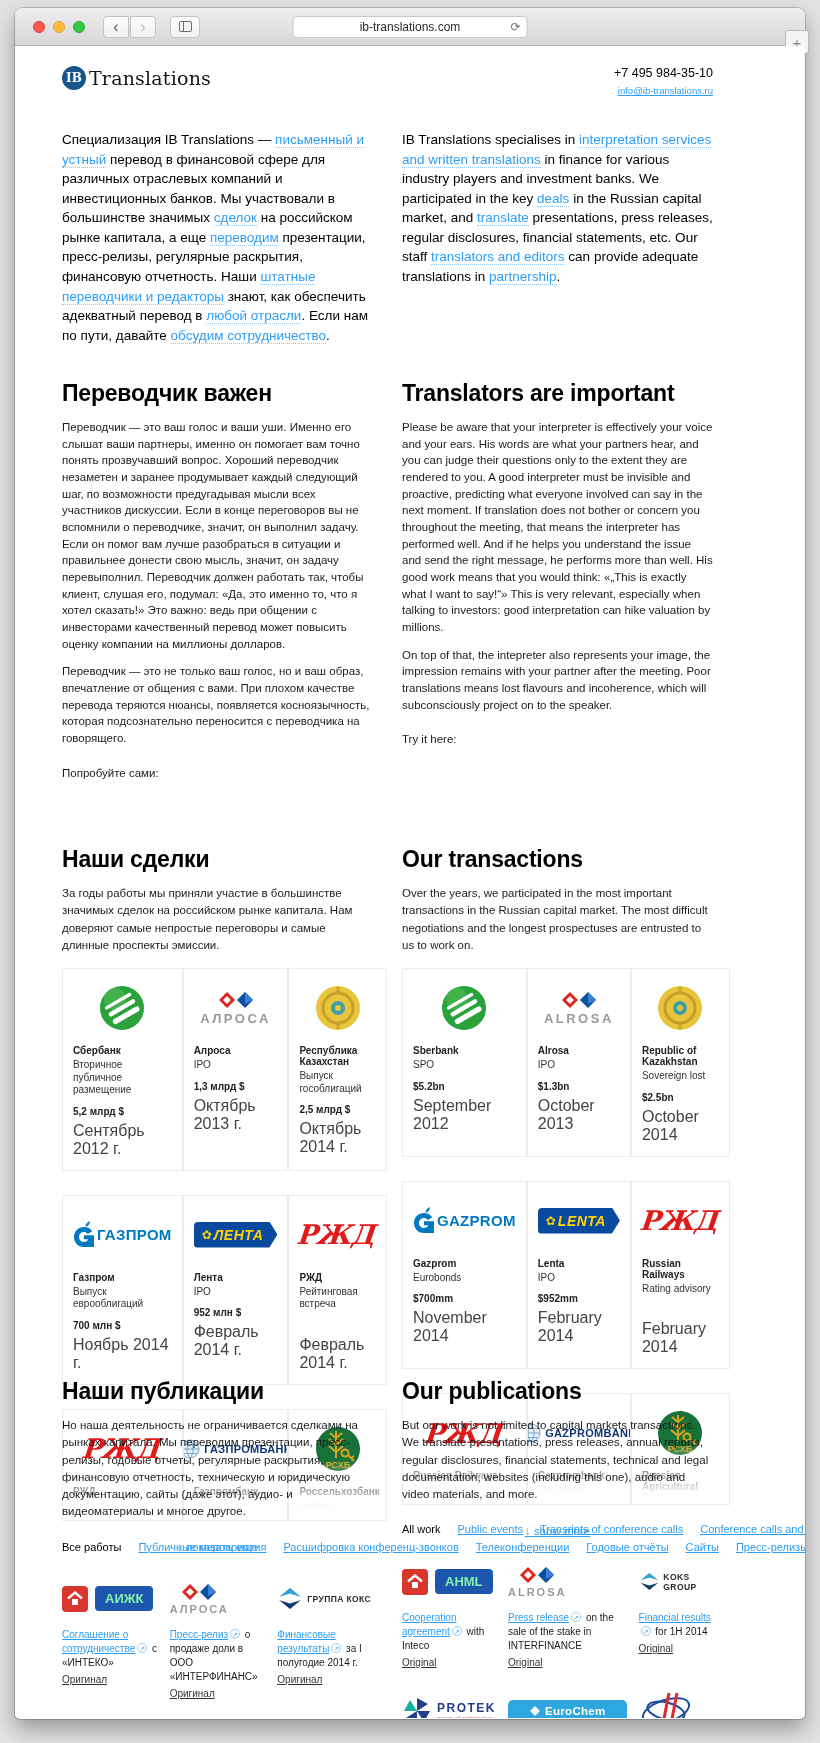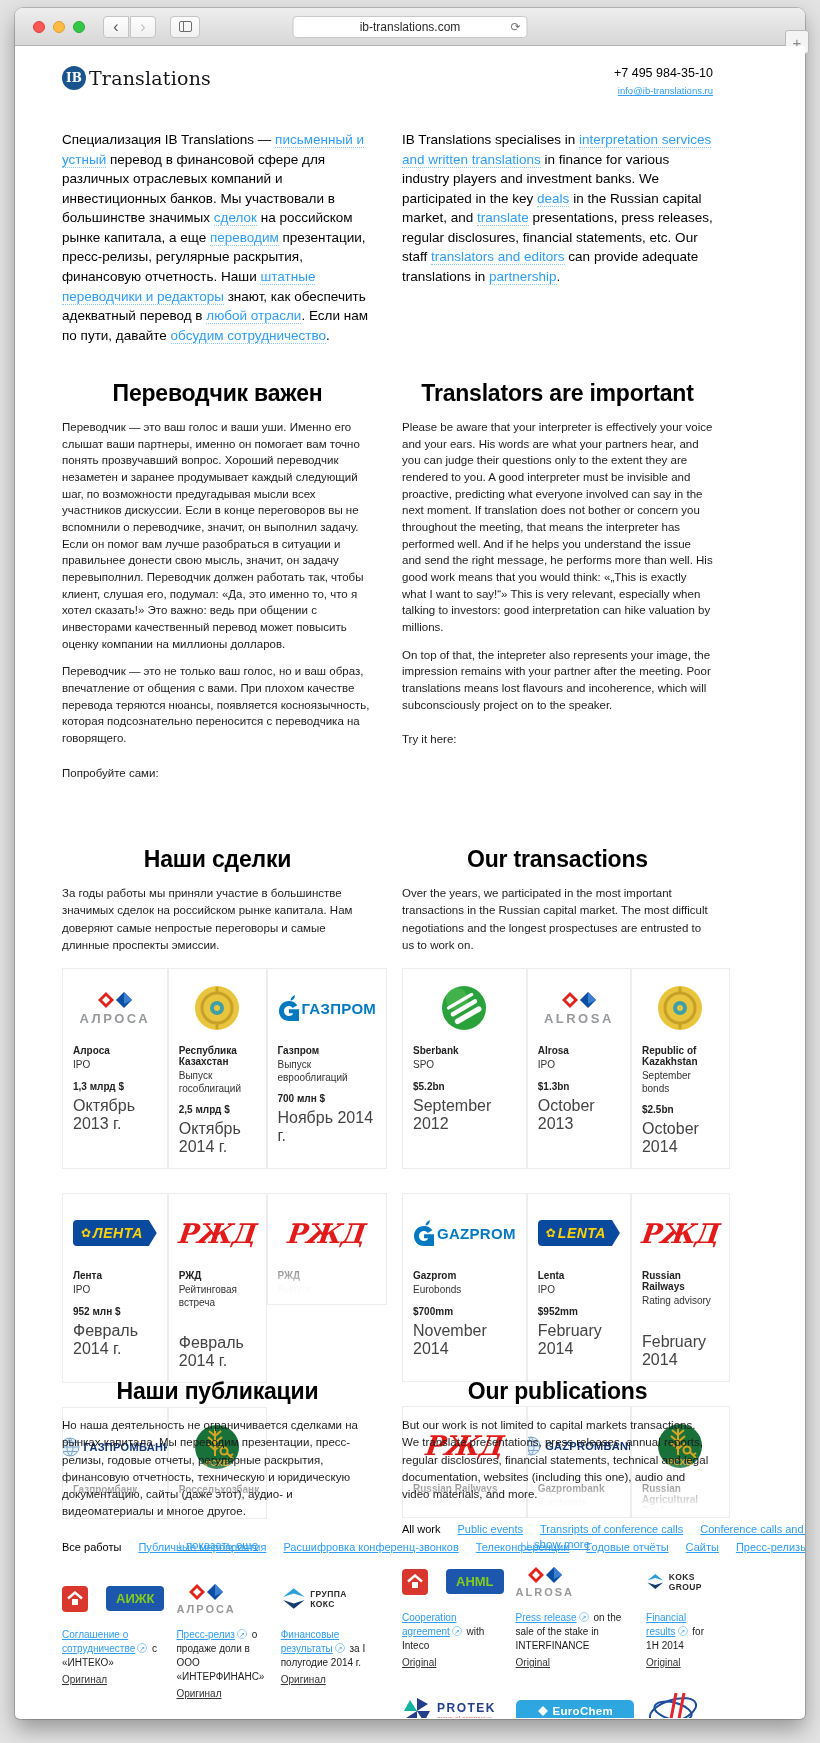--- a/index.html
+++ b/index.html
@@ -73,21 +73,21 @@
   .phone { font-size:12.5px; color:#000; }
   .email { font-size:9.5px; color:#2e9df6; text-decoration:underline; display:inline-block; }
 
   
   .intro { top: 84px; }
   .intro p { font-size:13.5px; line-height:1.45; color:#000; }
   .ilink { color:#2e9df6; text-decoration:none; border-bottom:1px dotted #8fc9f9; }
 
   
   .interp { top: 334px; }
-  h2.sec { font-size:23px; font-weight:800; color:#000; margin-bottom:12px; letter-spacing:-.2px;text-align:center; }
+  h2.sec { font-size:23px; font-weight:800; color:#000; margin-bottom:12px; letter-spacing:-.2px; }
   .body-p { font-size:11.5px; line-height:1.45; color:#1c1c1c; margin-bottom:11px; }
   .try-label { font-size:11.5px; color:#1c1c1c; margin-top:20px; }
 
   
   .txsec { top: 800px; }
   .lead { font-size:11.5px; line-height:1.5; color:#1c1c1c; }
   .tx-grid { display:grid; grid-template-columns:repeat(3,1fr); column-gap:0; row-gap:24px; margin-top:14px; }
   .tx-tile { border:1px solid #ededed; background:#fff; padding:8px 10px 12px; }
   .tx-logo { height:62px; display:flex; align-items:center; justify-content:center; }
   .tx-name { font-size:10px; font-weight:bold; color:#222; margin-top:6px; }
@@ -127,22 +127,22 @@
     clip-path:polygon(0 0, calc(100% - 8px) 0, 100% 50%, calc(100% - 8px) 100%, 0 100%); }
   .lg-lenta-flower { color:#ffd200; font-size:12px; }
   .lg-lenta-text { color:#ffd200; font-weight:800; font-style:italic; font-size:14px; letter-spacing:.5px; }
   .lg-rzd { color:#e21a1a; font-family:"DejaVu Serif", serif; font-style:italic; font-weight:bold;
     font-size:27px; display:inline-block; transform:skewX(-8deg); letter-spacing:-1px; }
   .lg-gpb { display:inline-flex; align-items:center; gap:4px; }
   .lg-gpb-text { color:#0f3576; font-weight:bold; font-size:11px; letter-spacing:.3px; }
   .lg-ahml { display:inline-flex; align-items:center; }
   .lg-ahml-house { background:#d9372e; width:26px; height:26px; border-radius:4px;
     display:inline-flex; align-items:center; justify-content:center; }
-  .lg-ahml-text { background:#1c57ad; color:#84cc16; font-weight:bold; font-size:13px;
-    padding:5px 10px; border-radius:4px; margin-left:18px; }
+  .lg-ahml-text { background:#1c57ad; color:#86efac; font-weight:bold; font-size:13px;
+    padding:5px 10px; border-radius:4px; margin-left:7px; }
   .lg-koks { display:inline-flex; align-items:center; gap:4px; }
   .lg-koks-text { font-size:8.5px; font-weight:bold; color:#2b2b2b; letter-spacing:.4px; }
   .lg-protek { display:inline-flex; align-items:center; gap:5px; }
   .lg-protek-txt { display:inline-flex; flex-direction:column; }
   .lg-protek-name { color:#233e8b; font-weight:bold; font-size:12px; letter-spacing:1.5px; }
   .lg-protek-sub { color:#d04a3a; font-size:5.5px; letter-spacing:.4px; }
   .lg-eurochem { background:#2ea7e0; padding:5px 21px; border-radius:5px;
     display:inline-flex; align-items:center; gap:4px; }
   .lg-eurochem-text { color:#fff; font-weight:bold; font-size:11.5px; letter-spacing:.3px; }
 </style>
@@ -204,20 +204,39 @@
     </div>
 
     <div class="abs txsec cols">
       <div>
         <h2 class="sec">Наши сделки</h2>
         <p class="lead">За годы работы мы приняли участие в большинстве значимых сделок на российском рынке капитала. Нам доверяют самые непростые переговоры и самые длинные проспекты эмиссии.</p>
         <div class="tx-grid">
             <div class="tx-tile">
               <div class="tx-logo">
                 <span class="logo-wrap">
+                  <svg width="46" height="46" viewBox="0 0 46 46">
+                    <circle cx="23" cy="23" r="22" fill="#2aa23c"></circle>
+                    <circle cx="16" cy="14" r="11" fill="#57c155" opacity=".5"></circle>
+                    <g transform="rotate(-30 23 23)" fill="#fff">
+                      <rect x="8" y="13.5" width="30" height="3.4" rx="1.7"></rect>
+                      <rect x="8" y="20.6" width="30" height="4.4" rx="2.2"></rect>
+                      <rect x="8" y="28.6" width="30" height="5.4" rx="2.7"></rect>
+                    </g>
+                  </svg>
+                </span>
+              </div>
+              <div class="tx-name">Сбербанк</div>
+              <div class="tx-type">Вторичное публичное размещение</div>
+              <div class="tx-amount">5,2 млрд $</div>
+              <div class="tx-date">Сентябрь 2012 г.</div>
+            </div>
+            <div class="tx-tile">
+              <div class="tx-logo">
+                <span class="logo-wrap">
                   <span class="lg-alrosa">
                     <svg width="40" height="18" viewBox="0 0 40 18">
                       <path d="M3 9 L11 1 L19 9 L11 17 Z" fill="#e2231a"></path>
                       <path d="M11 13 L15 9 L11 5 L7 9 Z" fill="#fff"></path>
                       <path d="M21 9 L29 1 L37 9 L29 17 Z" fill="#0b4ea2"></path>
                       <path d="M29 1 L37 9 L29 13 Z" fill="#3a7fd4"></path>
                     </svg>
                     <span class="lg-alrosa-text">АЛРОСА</span>
                   </span>
                 </span>
@@ -384,21 +403,21 @@
                     <circle cx="23" cy="23" r="22" fill="#e9c53e"></circle>
                     <circle cx="23" cy="23" r="15" fill="none" stroke="#c7a02b" stroke-width="3"></circle>
                     <circle cx="23" cy="23" r="7" fill="#3f9fa8"></circle>
                     <circle cx="23" cy="23" r="3" fill="#e9c53e"></circle>
                     <rect x="21.6" y="2" width="2.8" height="7" fill="#c7a02b"></rect>
                     <rect x="21.6" y="37" width="2.8" height="7" fill="#c7a02b"></rect>
                   </svg>
                 </span>
               </div>
               <div class="tx-name">Republic of Kazakhstan</div>
-              <div class="tx-type">September bonds</div>
+              <div class="tx-type">Sovereign lost</div>
               <div class="tx-amount">$2.5bn</div>
               <div class="tx-date">October 2014</div>
             </div>
             <div class="tx-tile">
               <div class="tx-logo">
                 <span class="logo-wrap">
                   <span class="lg-gazprom">
                     <svg width="22" height="27" viewBox="0 0 22 27">
                       <path d="M11 26 C4.5 26 1 21 1 16 C1 10 5.5 6 11 6 C14.5 6 17.5 7.6 19.3 10.2 L14.6 13 C13.7 11.6 12.4 11 11 11 C8 11 6 13.2 6 16 C6 18.8 8 21 11 21 C13 21 14.6 20 15.2 18.3 L11 18.3 L11 14.3 L21 14.3 L21 26 Z" fill="#0079c1"></path>
                       <path d="M12.5 5.4 C12.5 2.8 14.6 1.2 16.8 0 C16.9 2 16.3 3.4 15.2 4.5 C14.4 5.2 13.5 5.4 12.5 5.4 Z" fill="#0079c1"></path>

